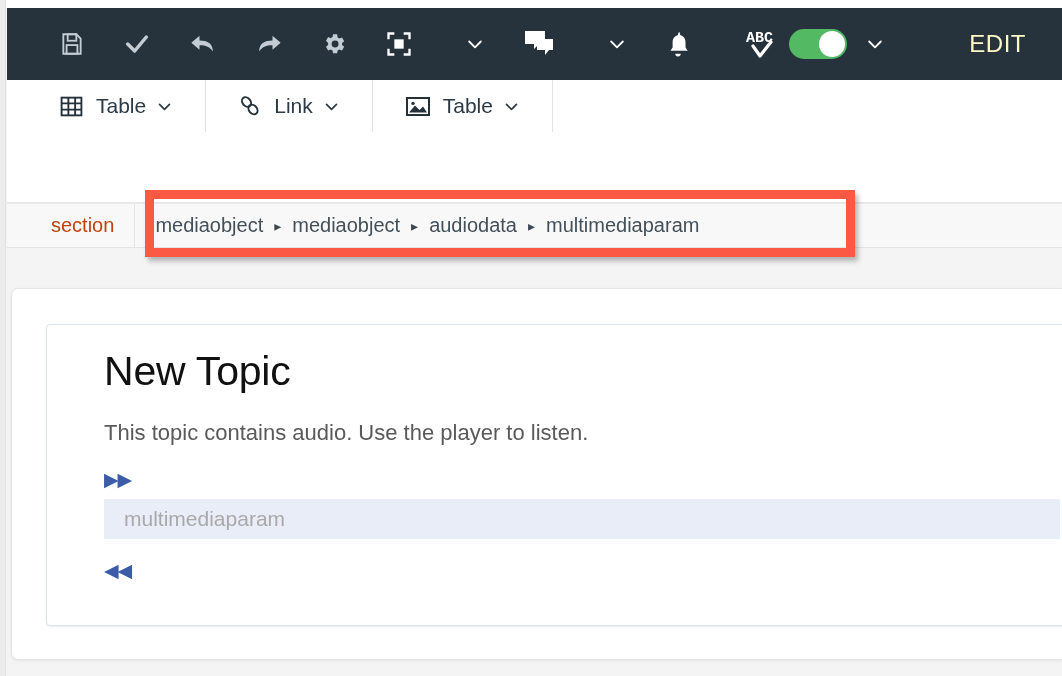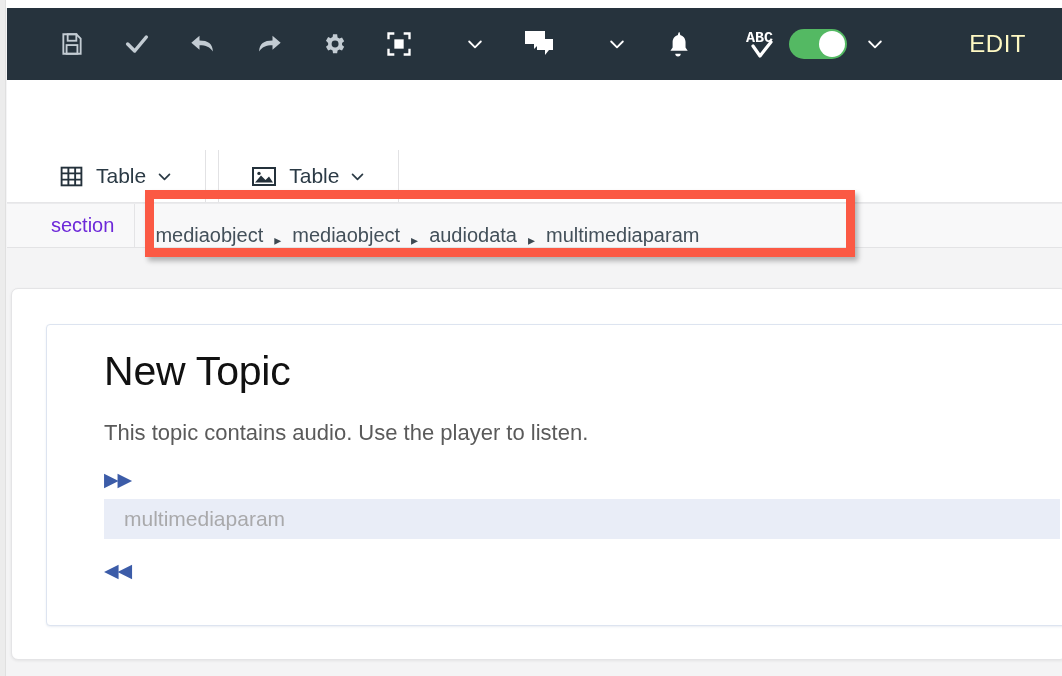--- a/index.html
+++ b/index.html
@@ -88,21 +88,21 @@
     background: #ffffff;
   }
 
   
   .actionbar {
     position: absolute;
     left: 7px; top: 80px;
     width: 1055px; height: 123px;
     background: #ffffff;
     display: flex;
-    align-items: flex-end;
+    align-items: flex-start;
     border-bottom: 1px solid #e6e6e8;
   }
   .ab-group {
     display: flex;
     align-items: center;
     height: 52px;
     padding: 0 26px;
     color: #24313b;
     cursor: pointer;
     white-space: nowrap;
@@ -131,28 +131,28 @@
     border-top: 1px solid #ebebed;
     border-bottom: 1px solid #e3e3e5;
     display: flex;
     align-items: stretch;
   }
   .crumb-cell {
     display: flex;
     align-items: center;
     padding: 0 20px;
     font-size: 20px;
-    color: #6d28d9;
+    color: #c2410c;
     border-right: 1px solid #e4e4e6;
     cursor: pointer;
   }
   .crumb-cell:first-child { padding-left: 44px; }
   .crumb-path {
     display: flex;
-    align-items: flex-end;
+    align-items: center;
     padding: 0 20px;
     font-size: 20px;
     color: #43505a;
     cursor: pointer;
   }
   .crumb-seg { white-space: nowrap; }
   .crumb-arrow {
     margin: 0 11px;
     color: #3d4952;
     font-size: 14px;
@@ -334,20 +334,34 @@
       <span class="ab-chev">
         <svg width="17" height="17" viewBox="0 0 24 24" fill="none" stroke="currentColor" stroke-width="2.4" stroke-linecap="round" stroke-linejoin="round">
           <polyline points="5,9 12,16 19,9"></polyline>
         </svg>
       </span>
     </div>
 
     <div class="ab-sep"></div>
 
 
+    <div class="ab-group">
+      <span class="ab-icon">
+        <svg width="24" height="24" viewBox="0 0 24 24" fill="none" stroke="currentColor" stroke-width="2">
+          <ellipse cx="8.5" cy="8" rx="4" ry="5.2" transform="rotate(-40 8.5 8)"></ellipse>
+          <ellipse cx="15" cy="15.5" rx="4" ry="5.2" transform="rotate(-40 15 15.5)"></ellipse>
+        </svg>
+      </span>
+      <span class="ab-label">Link</span>
+      <span class="ab-chev">
+        <svg width="17" height="17" viewBox="0 0 24 24" fill="none" stroke="currentColor" stroke-width="2.4" stroke-linecap="round" stroke-linejoin="round">
+          <polyline points="5,9 12,16 19,9"></polyline>
+        </svg>
+      </span>
+    </div>
 
 
     <div class="ab-sep"></div>
 
     <div class="ab-group">
       <span class="ab-icon">
         <svg width="26" height="24" viewBox="0 0 26 24" fill="none" stroke="currentColor" stroke-width="2">
           <rect x="2" y="4" width="22" height="17"></rect>
           <path d="M4 18.6l6-7 4.5 4.5 3.5-3.5 4 6z" fill="currentColor" stroke="none"></path>
           <circle cx="8" cy="9.4" r="1.7" fill="currentColor" stroke="none"></circle>

